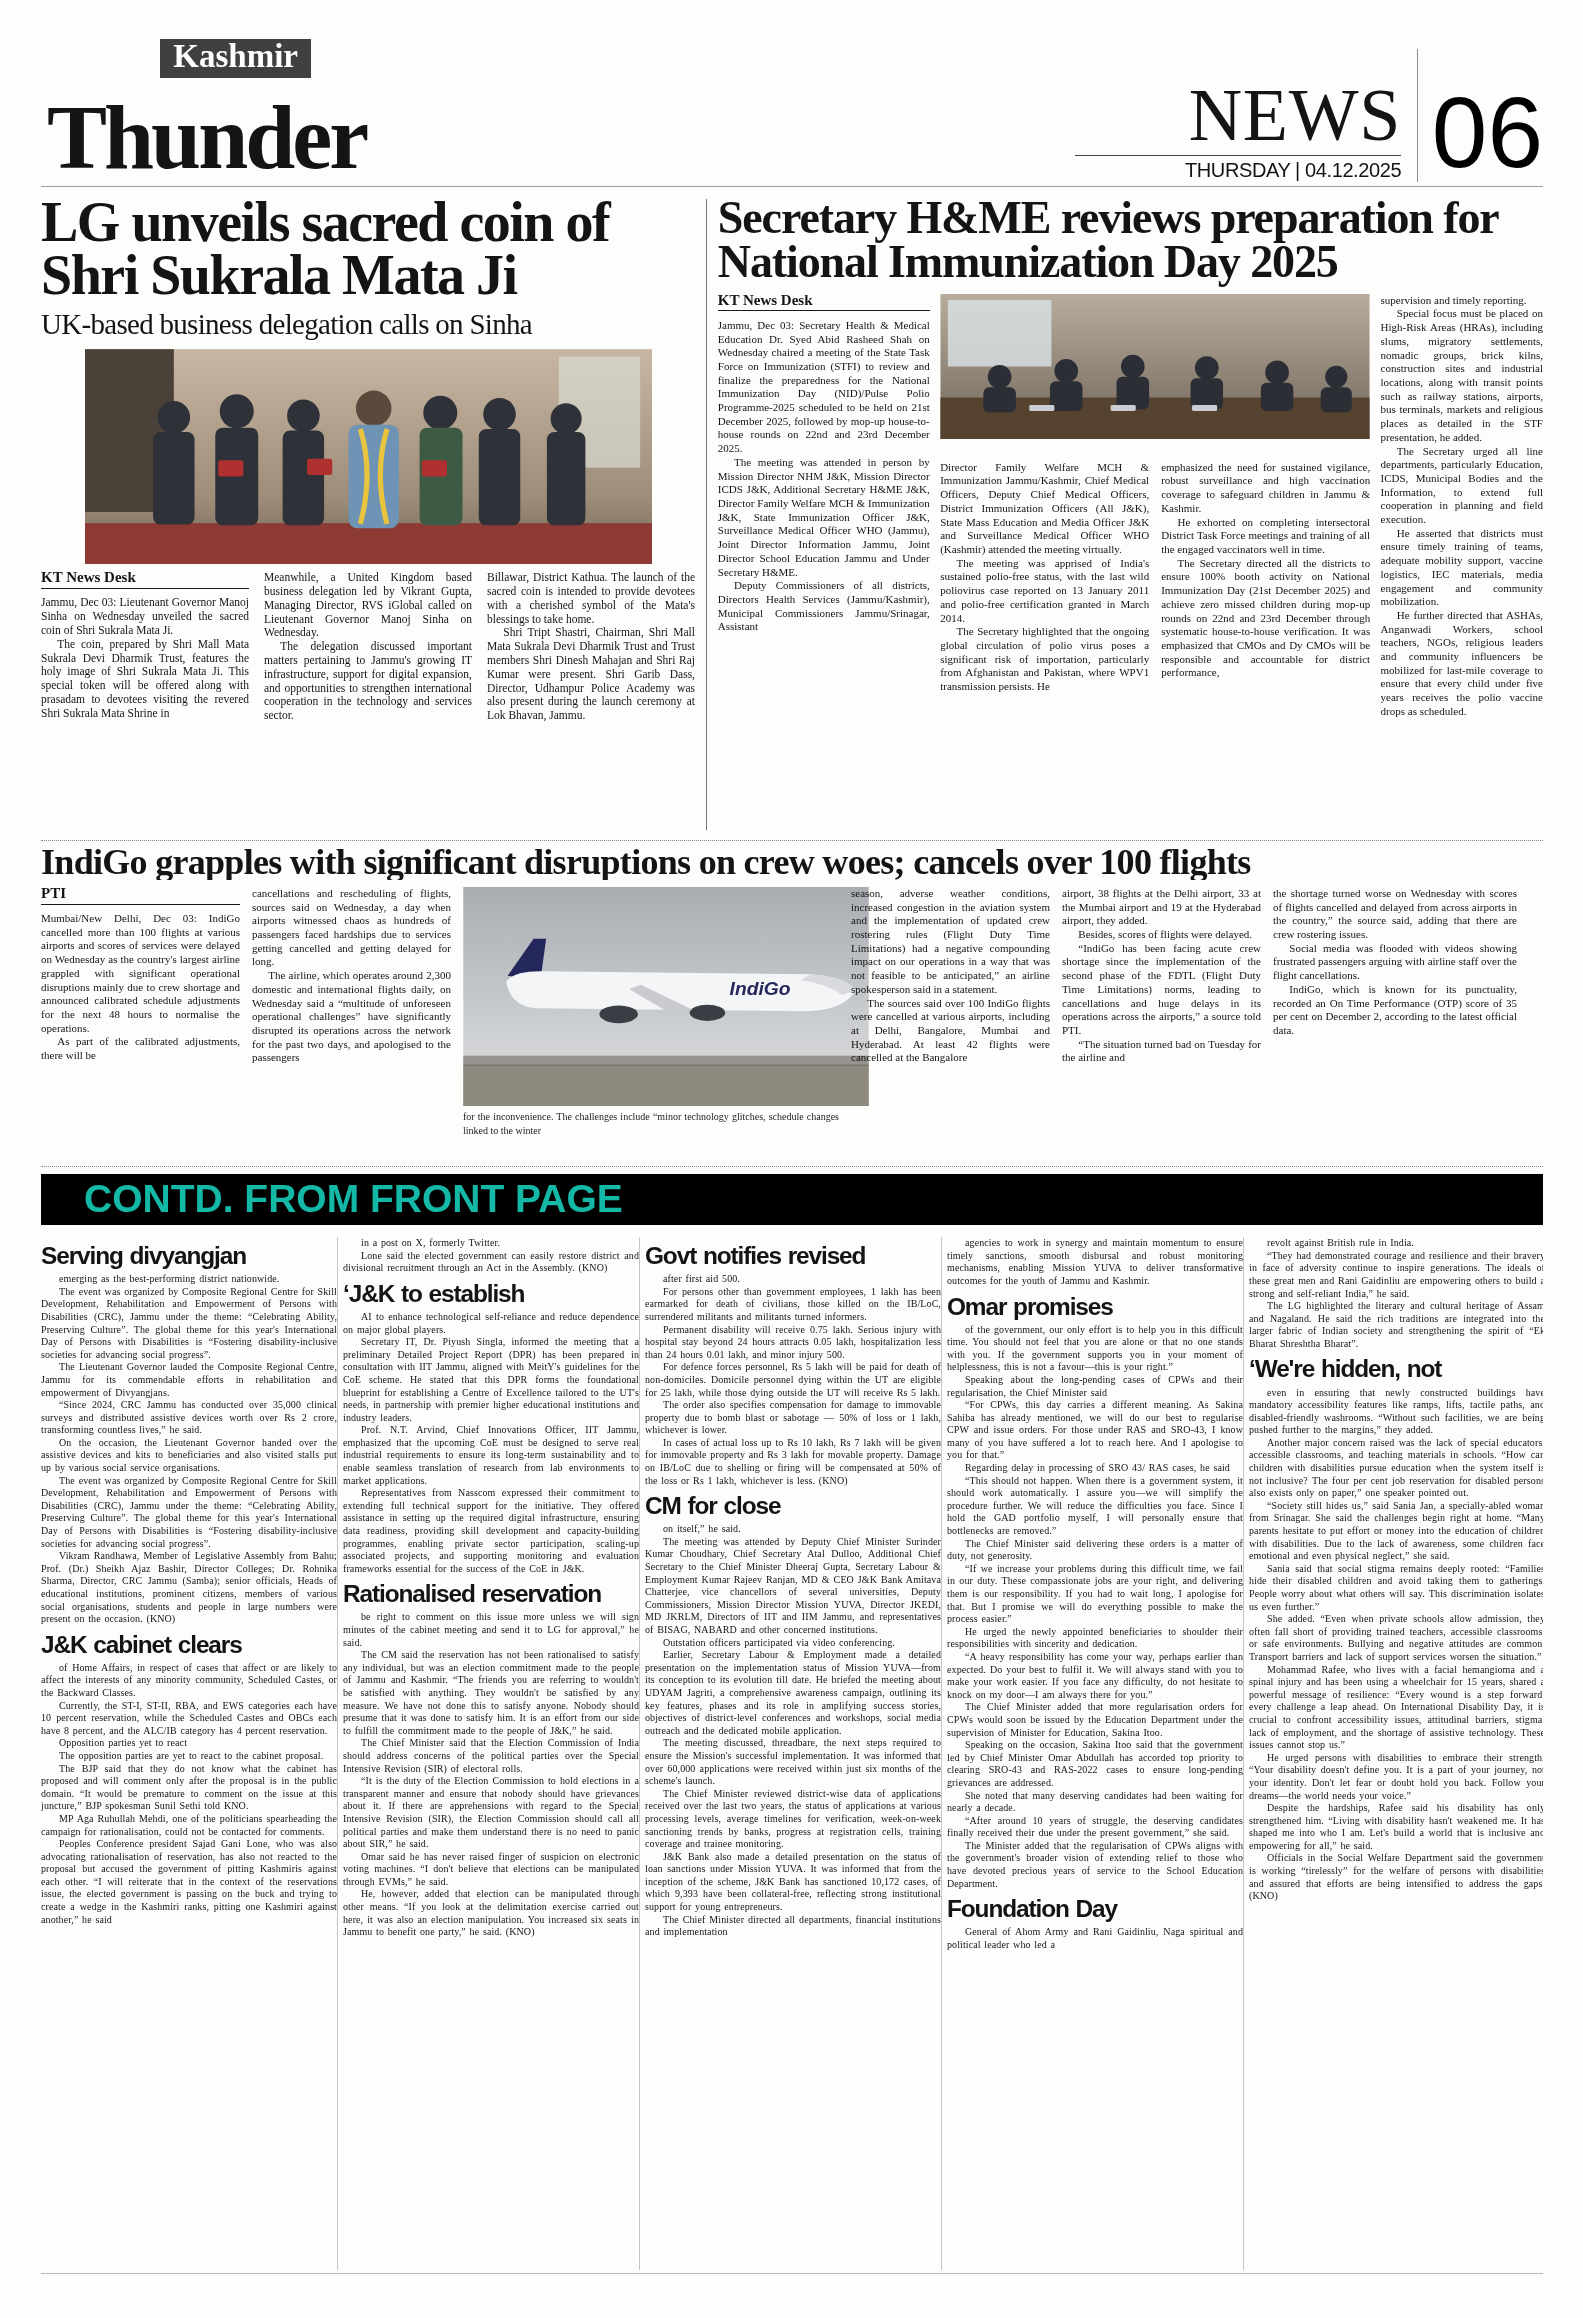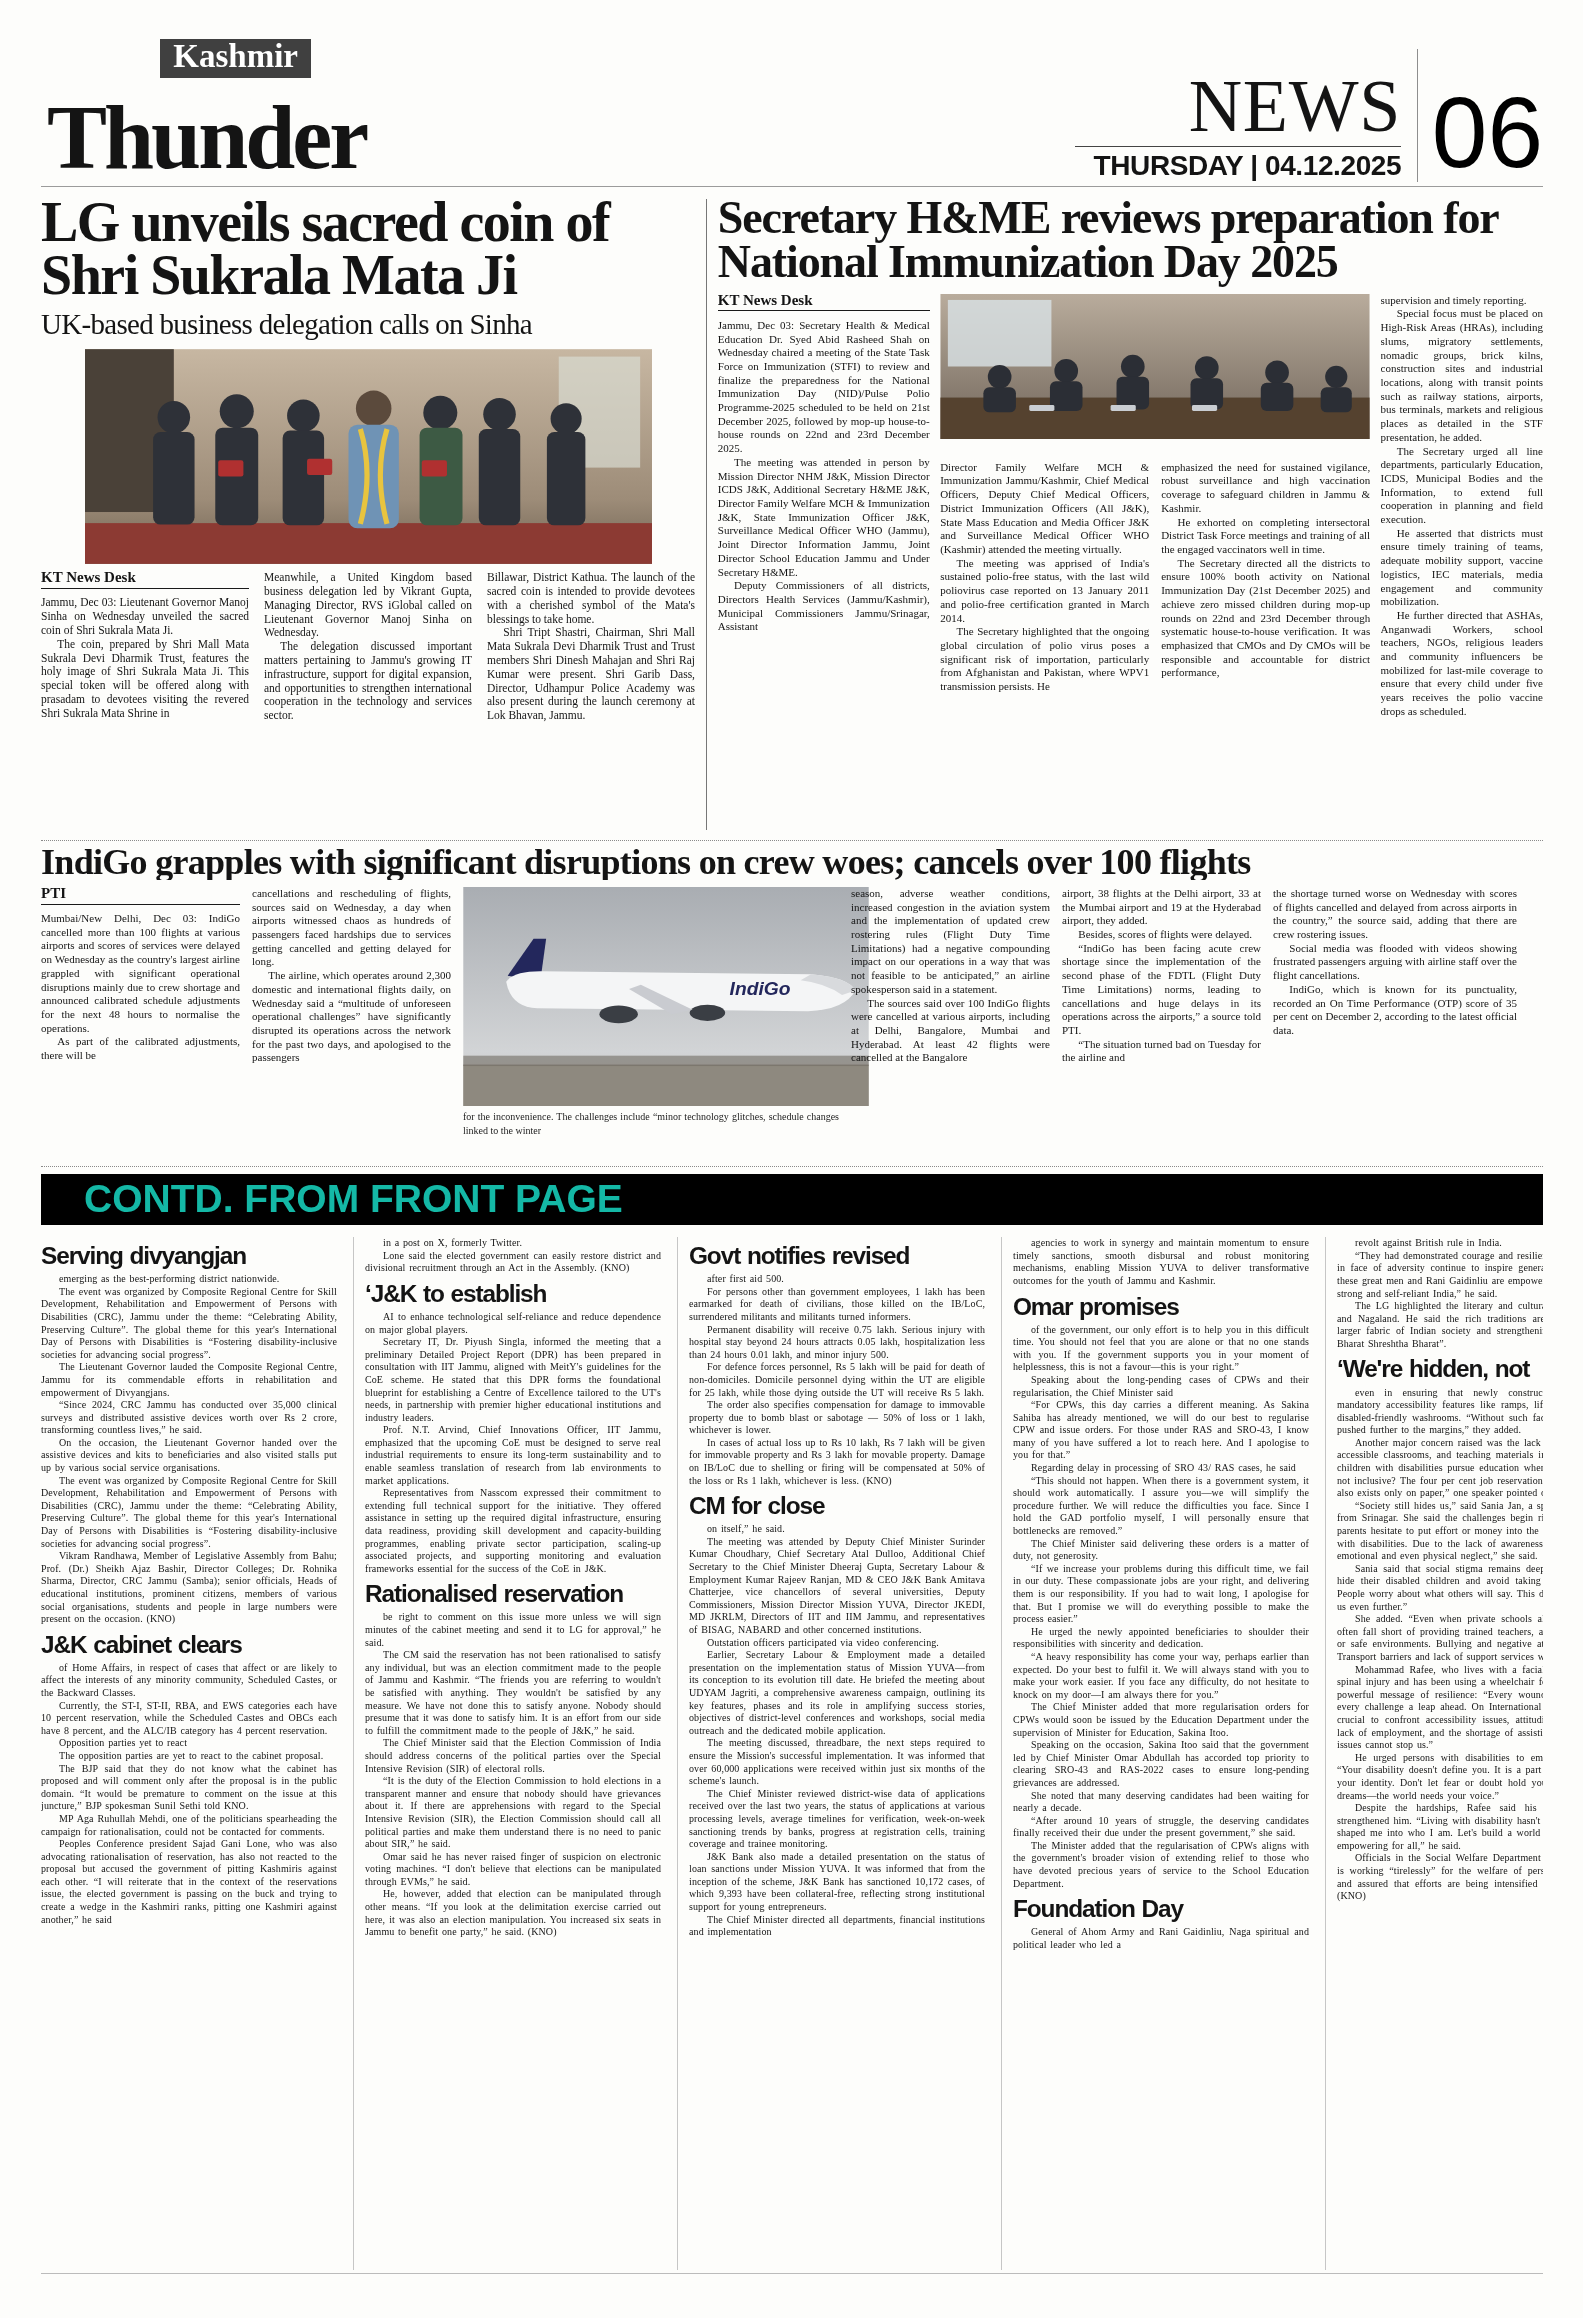--- a/index.html
+++ b/index.html
@@ -7,21 +7,21 @@
   .page{padding:0 41px;}
   
   .header{height:187px;border-bottom:1.5px solid #9b9b9b;display:flex;justify-content:space-between;align-items:flex-end;padding-bottom:4.4px;box-sizing:border-box;}
   .masthead{position:relative;width:474px;height:156px;}
   .thunder{font-family:"Liberation Serif",serif;font-weight:bold;font-size:90px;letter-spacing:-3px;position:absolute;left:6px;bottom:-1.5px;line-height:1;}
   .kashmir-box{position:absolute;left:119px;top:13.3px;background:#404040;color:#fff;font-family:"Liberation Serif",serif;font-size:33px;font-weight:bold;padding:1.5px 13.3px 4.4px;line-height:1;}
   .head-right{display:flex;align-items:stretch;height:133px;}
   .news-col{display:flex;flex-direction:column;justify-content:flex-end;align-items:flex-end;padding-right:16.3px;border-right:0.7px solid #8e8e8e;}
   .news-title{font-family:"Liberation Serif",serif;font-size:74px;line-height:.9;letter-spacing:0.7px;font-weight:500;}
   .news-rule{width:326px;border-top:1.5px solid #444;margin:6px 0 3px;}
-  .dateline{font-family:"Liberation Sans",sans-serif;font-weight:bold;font-size:28px;letter-spacing:-0.4px;}
+  .dateline{font-family:"Liberation Sans",sans-serif;font-weight:normal;font-size:20px;letter-spacing:-0.4px;}
   .pagenum{font-family:"Liberation Sans",sans-serif;font-weight:400;font-size:100px;line-height:1;color:#000000;padding-left:13.3px;align-self:flex-end;}
   
   .headline{font-family:"Liberation Serif",serif;font-weight:bold;letter-spacing:-1.5px;line-height:.95;}
   .subhead{font-family:"Liberation Serif",serif;font-weight:400;letter-spacing:-0.7px;}
   .byline{font-family:"Liberation Serif",serif;font-weight:bold;font-size:15px;border-bottom:1.5px solid #1a1a1a;padding-bottom:3px;margin-bottom:7.4px;}
   .col p{margin:0;text-align:justify;}
   .col p + p{text-indent:16.3px;}
   .cols{display:flex;}
   
   .top-row{display:flex;height:650px;overflow:hidden;padding-top:9px;box-sizing:border-box;}
@@ -46,21 +46,21 @@
   .indigo .headline{font-size:36px;white-space:nowrap;overflow:hidden;letter-spacing:-0.7px;margin:4.4px 0 7.4px;}
   .in-row{display:flex;gap:12px;height:276px;overflow:hidden;}
   .in-row .col{width:199px;flex:none;font-size:11px;line-height:13.7px;}
   .in-fig{width:376px;flex:none;}
   .in-caption{font-size:10px;line-height:13.3px;text-align:justify;margin-top:4.4px;color:#222;}
   .in-col-last{width:244px !important;}
   
   .banner{margin-top:7.4px;background:#000;color:#14b8a6;font-family:"Liberation Sans",sans-serif;font-weight:900;font-size:39px;letter-spacing:0px;padding:4.4px 0 7.4px 43px;line-height:1;}
   .bottom{display:flex;margin-top:12px;height:1037px;overflow:hidden;border-bottom:0.7px solid #bbb;padding-bottom:3px;box-sizing:border-box;}
   .b-col{width:296px;flex:none;font-size:10px;line-height:12.6px;overflow:hidden;letter-spacing:0.1px;word-spacing:1.1px;}
-  .b-col + .b-col{border-left:0.7px solid #c6c6c6;margin-left:16px;padding-left:11px;}
+  .b-col + .b-col{border-left:0.7px solid #c6c6c6;margin-left:0;padding-left:5px;}
   .b-col p{margin:0;text-align:justify;text-indent:18px;}
   .csub{font-family:"Liberation Sans",sans-serif;font-weight:900;font-size:24.4px;letter-spacing:-1.1px;line-height:1.05;margin:6px 0 4.4px;text-indent:0;}
   svg{display:block;}
 </style>
 </head>
 <body>
 
 <div class="page">
 
   <div class="header">

